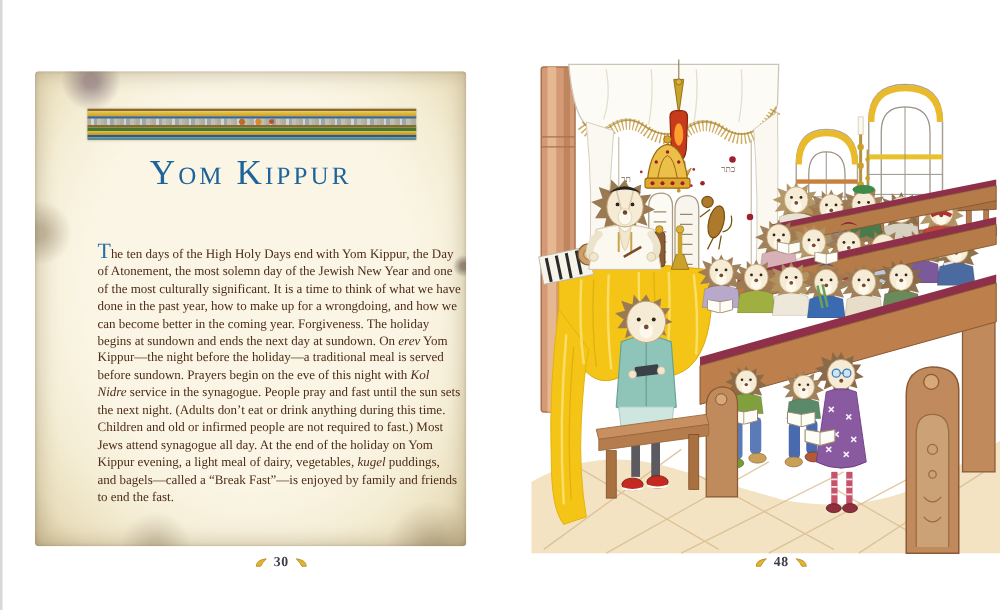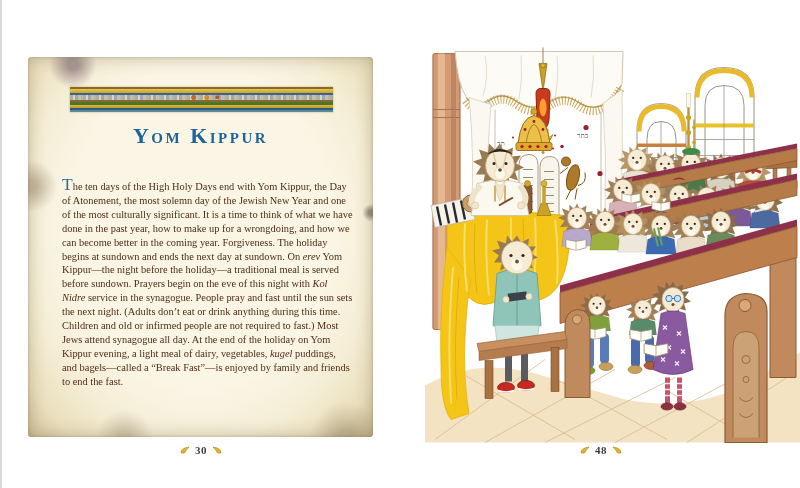--- a/index.html
+++ b/index.html
@@ -29,31 +29,31 @@
       radial-gradient(circle at 52% 50%, #d98a2a 0 2px, rgba(0,0,0,0) 3px),
       radial-gradient(circle at 56% 45%, #b8522a 0 1.5px, rgba(0,0,0,0) 2.5px),
       repeating-linear-gradient(90deg,#b2aca0 0 3px,#d2d6ce 3px 5px,#9aa6b2 5px 8px,#c9bda8 8px 11px,#aeb8ae 11px 13px);}
   .st5{height:2px;background:#8a6a2a}
   .st6{height:3px;background:#47772f}
   .st7{height:3px;background:linear-gradient(#e2b73c,#bf9820)}
   .st8{height:2px;background:#2f5a86}
   .st9{height:2px;background:#5a8a96}
 
   .page-title{position:absolute;left:0;right:0;top:66px;margin:0;text-align:center;
-    font-family:"Liberation Serif",serif;font-weight:700;font-size:22px;
+    font-family:"Liberation Serif",serif;font-weight:400;font-size:28px;
     font-variant:small-caps;letter-spacing:2.5px;color:#1e649c;}
-  .body-text{position:absolute;left:34px;top:119px;width:291px;margin:0;
+  .body-text{position:absolute;left:34px;top:119px;width:291px;margin:16px;
     font-size:10.4px;line-height:13.9px;color:#4e2c17;text-align:left;}
   .seg-normal{}
   .seg-italic{font-style:italic;}
   .seg-dropcap{font-size:17.5px;line-height:1;color:#2a6ca3;}
 
   
   .folio{position:absolute;top:444px;width:90px;display:flex;align-items:center;
-    justify-content:center;gap:5px;font-family:"Liberation Serif",serif;
+    justify-content:flex-end;gap:5px;font-family:"Liberation Serif",serif;
     font-weight:bold;font-size:11px;color:#3c3c46;letter-spacing:.5px;}
   .folio-left{left:156px}
   .folio-right{left:556px}
   .orn{display:inline-flex}
   .orn.flip{transform:scaleX(-1)}
 
   
   .illo{position:absolute;left:425px;top:46px;width:375px;height:398px;}
 </style>
 </head>

